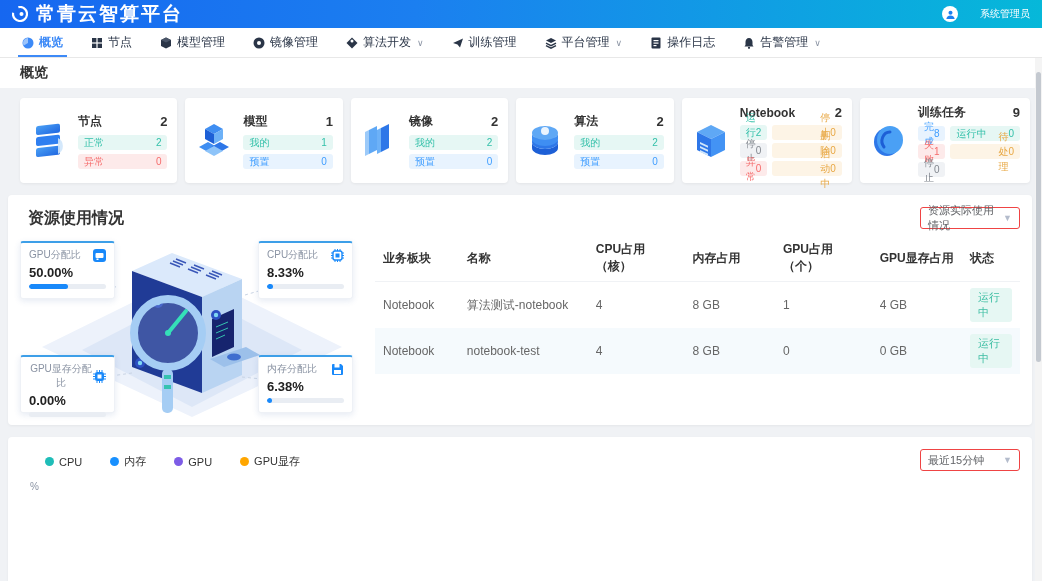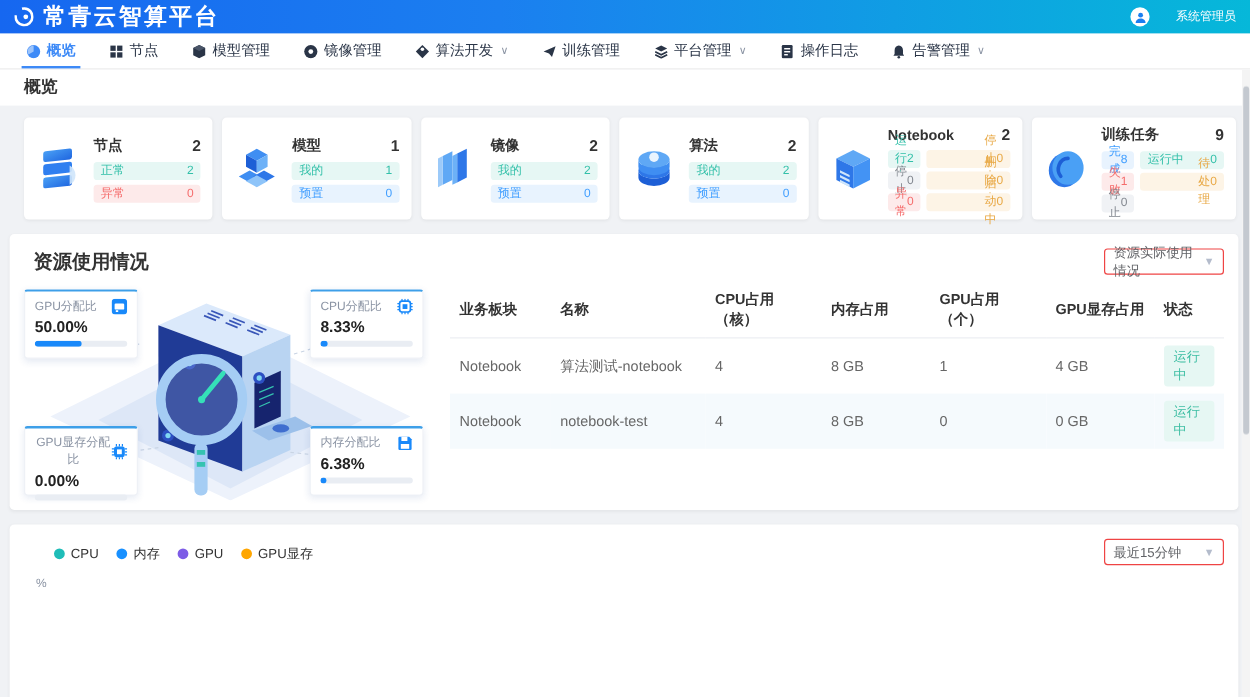--- a/index.html
+++ b/index.html
@@ -76,21 +76,21 @@
   table { width:100%; border-collapse:collapse; table-layout:fixed; }
   th { text-align:left; font-size:12px; font-weight:bold; color:#333; padding:6px 8px; border-bottom:1px solid #f0f2f5; }
   td { font-size:12px; color:#666; padding:6px 8px; }
   tr.alt td { background:#f5fafd; }
   .badge { display:inline-block; background:#e6f7f3; color:#3dbea3; border-radius:3px;
            padding:2px 8px; font-size:11px; }
 
   
   .chart-panel { height:200px; padding:12px 12px; }
   .chart-head { display:flex; justify-content:space-between; align-items:flex-start; }
-  .legend { display:flex; gap:15px; padding-left:25px; padding-top:5px; }
+  .legend { display:flex; gap:28px; padding-left:25px; padding-top:5px; }
   .leg-item { display:flex; align-items:center; gap:5px; font-size:11px; color:#333; cursor:pointer; }
   .dot { width:9px; height:9px; border-radius:50%; display:inline-block; }
   .unit { font-size:10px; color:#8a93a3; margin:10px 0 0 10px; }
   .plot { height:90px; }
 
   
   .sbar { position:fixed; right:0; top:58px; bottom:0; width:7px; background:#f4f4f4; }
   .sthumb { position:absolute; top:14px; left:1px; width:5px; height:290px; background:#c4c9d0; border-radius:3px; }
 </style>
 </head>

